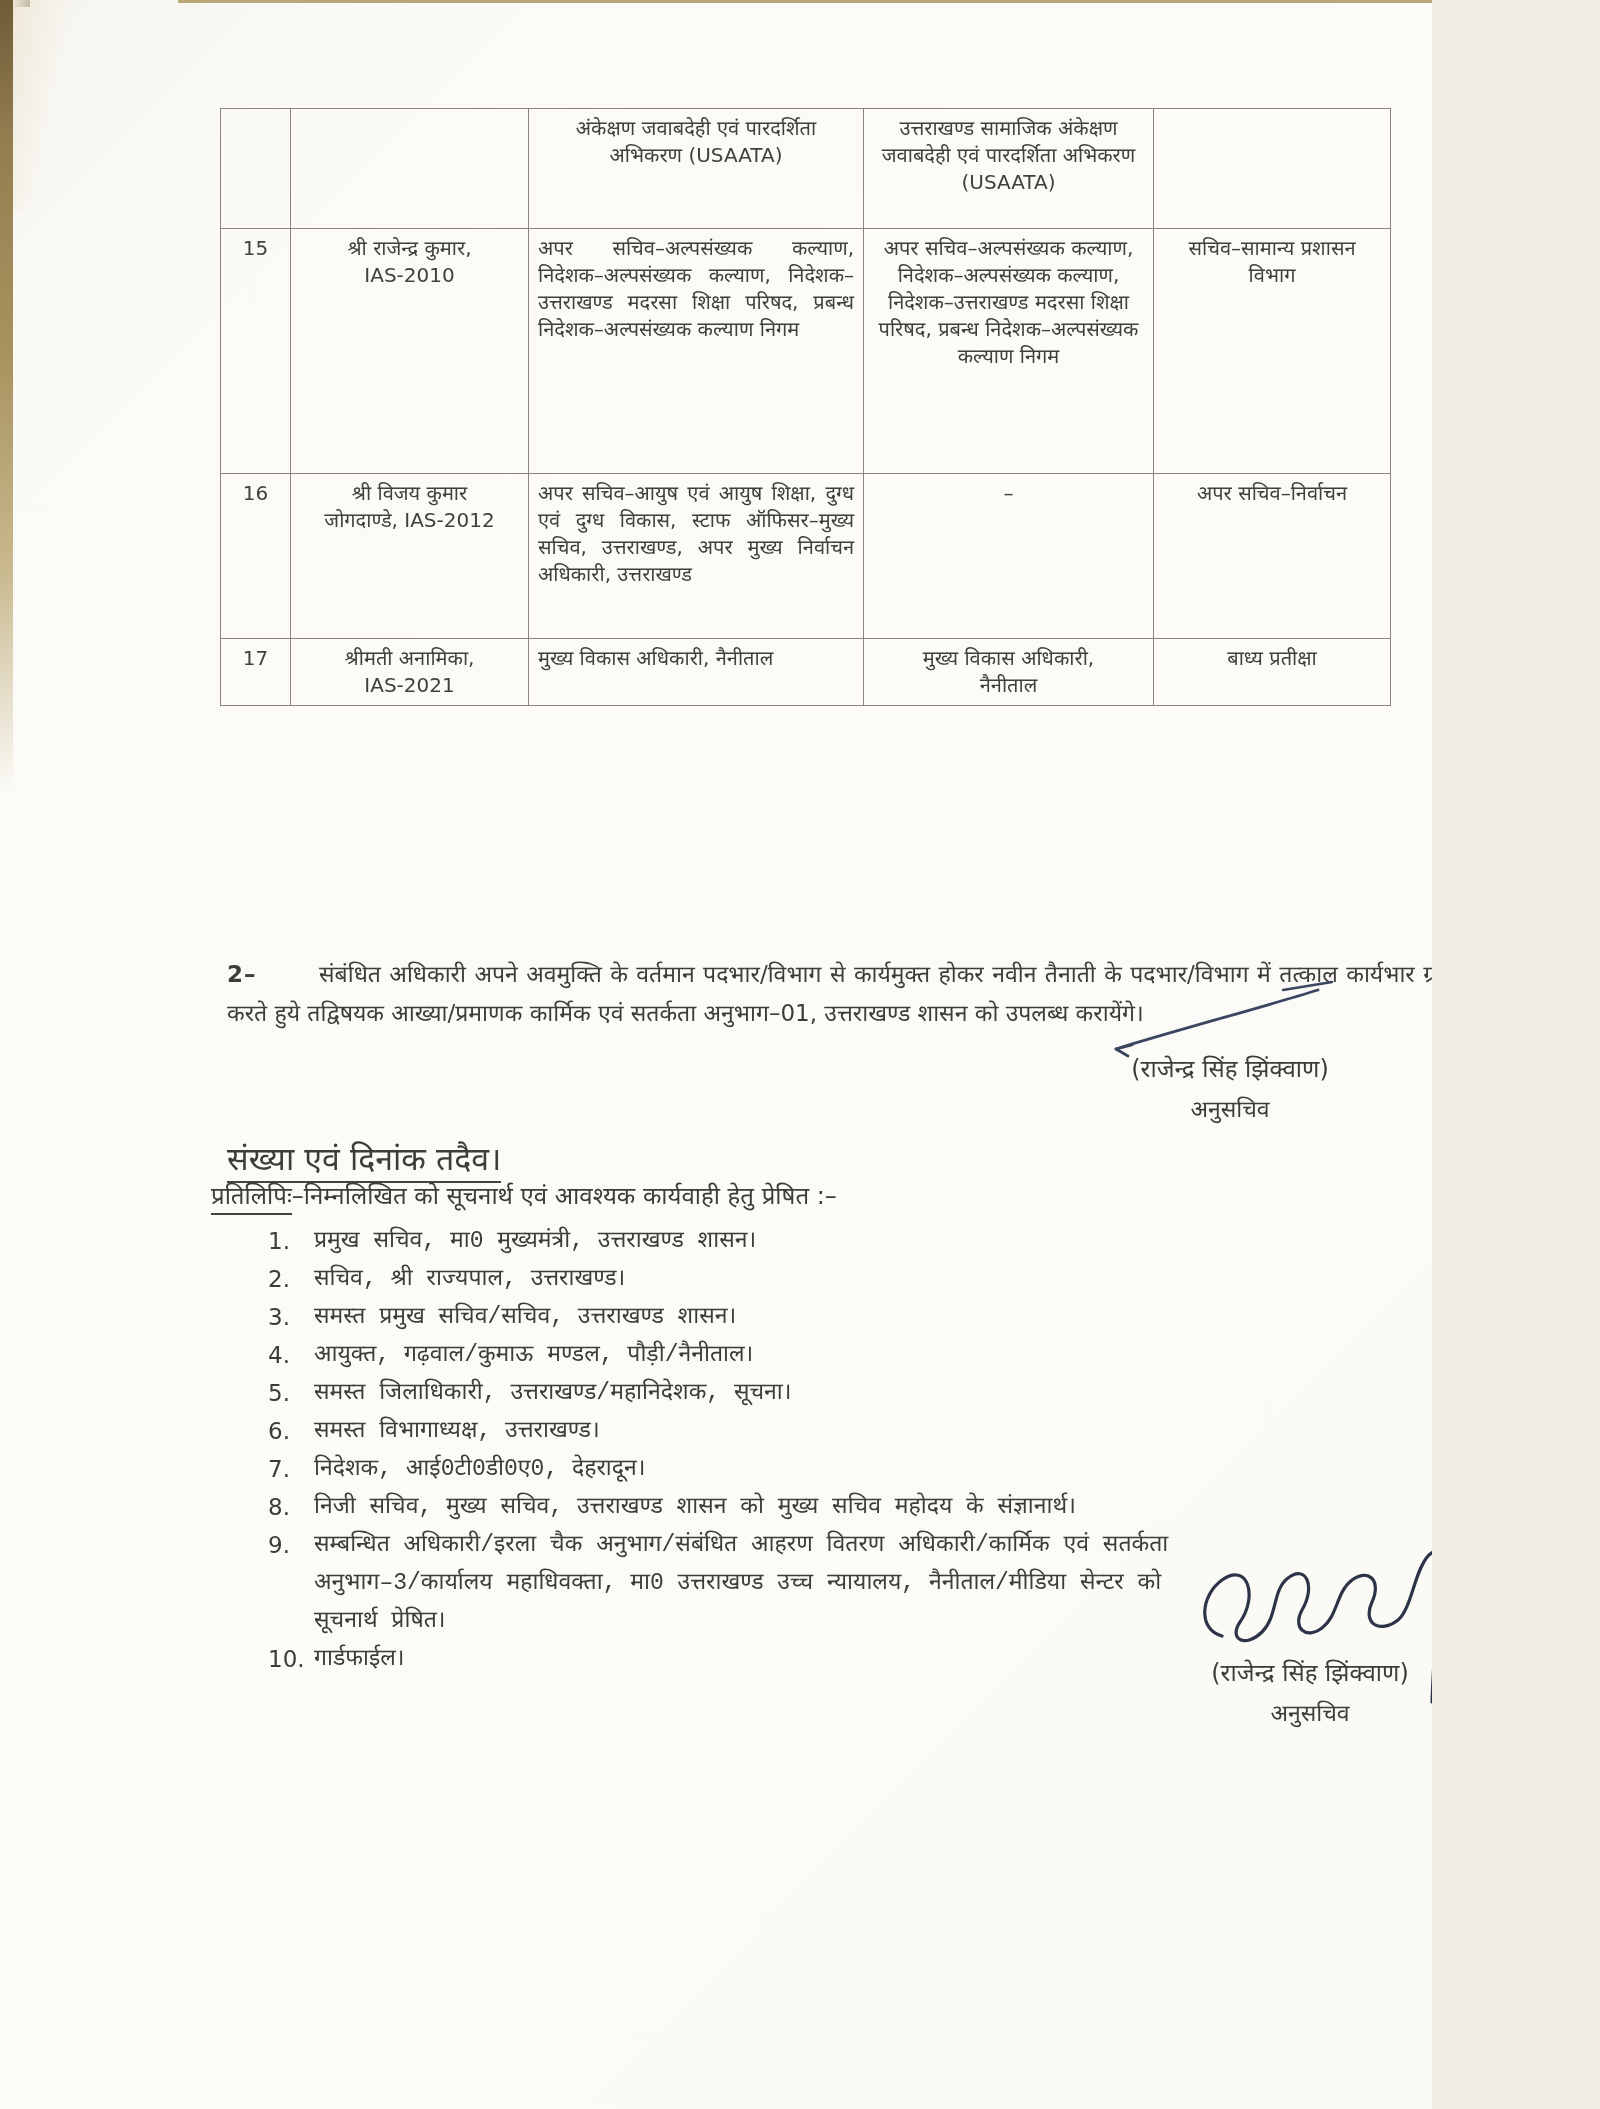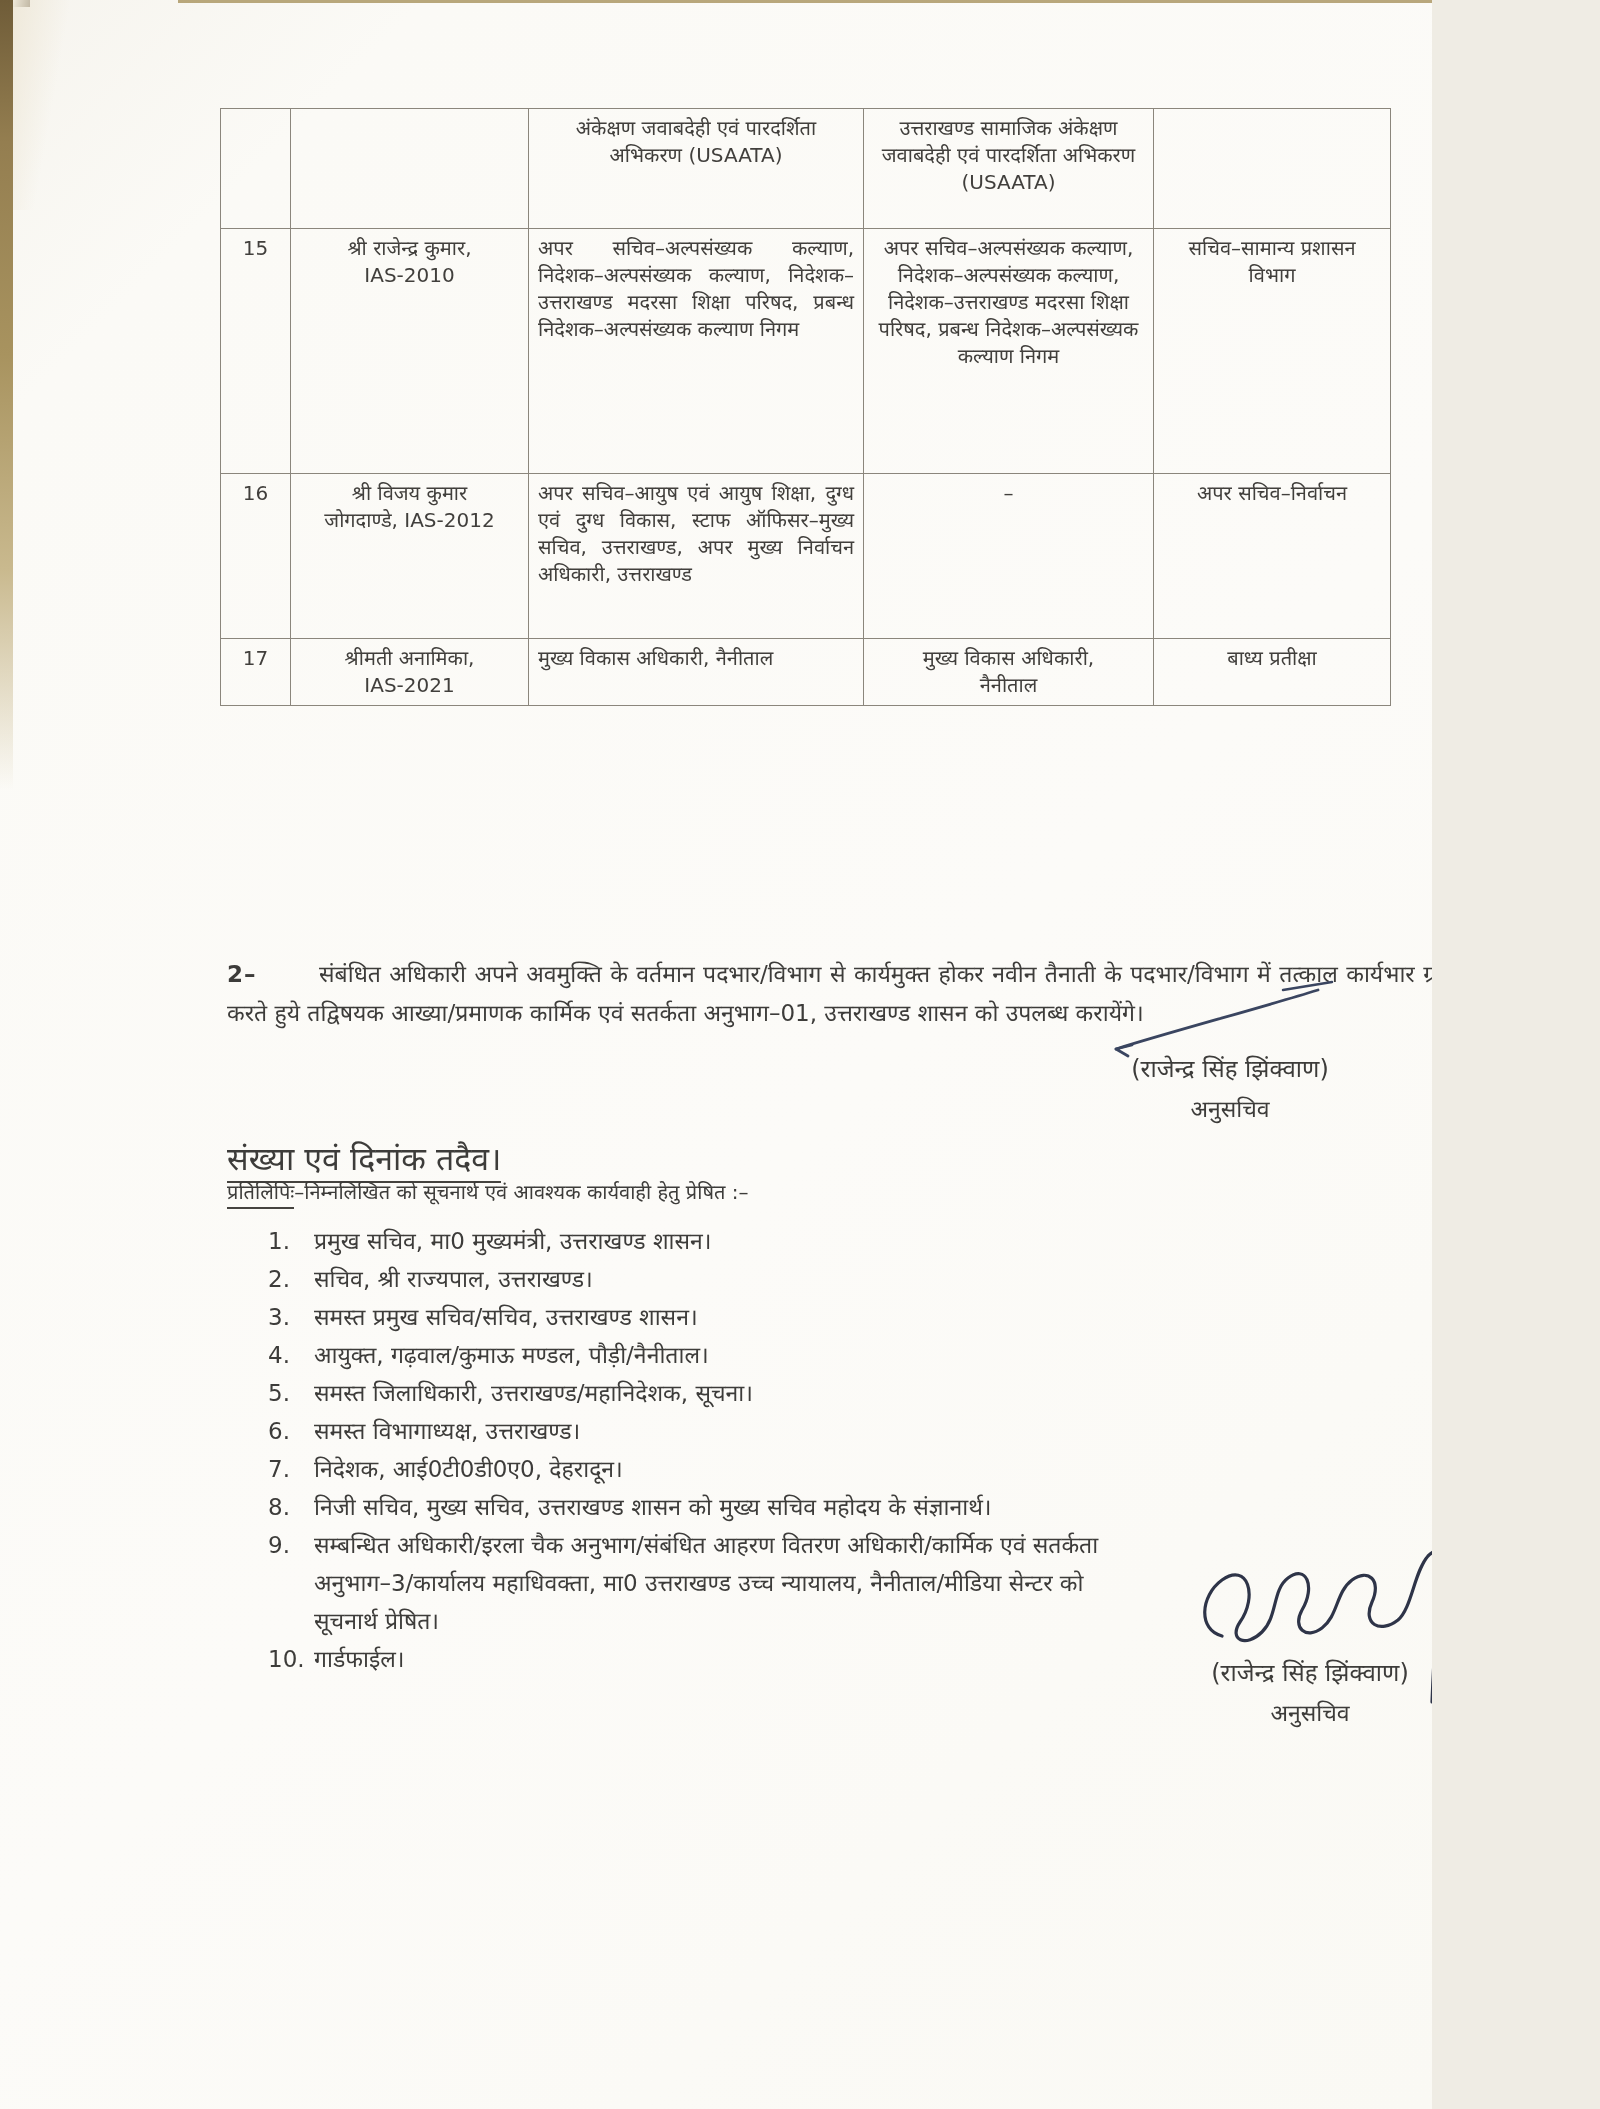--- a/index.html
+++ b/index.html
@@ -32,26 +32,26 @@
 
   
   .sign1{position:absolute;left:1075px;top:1054px;width:310px;text-align:center;font-size:24px;line-height:30px;}
   .sign1 .desig{margin-top:10px;font-size:23px;}
   .sign2{position:absolute;left:1125px;top:1658px;width:370px;text-align:center;font-size:24px;line-height:30px;}
   .sign2 .desig{margin-top:10px;font-size:23px;}
 
   
   .refline{position:absolute;left:227px;top:1136px;font-size:32px;}
   .refline span{border-bottom:2px solid #45433f;padding-bottom:3px;}
-  .copyhead{position:absolute;left:227px;top:1178px;font-size:20px;}
+  .copyhead{position:absolute;left:211px;top:1178px;font-size:24px;}
   .copyhead .u{border-bottom:2px solid #45433f;padding-bottom:3px;}
   .copylist{position:absolute;left:262px;top:1222px;width:1210px;font-size:23px;}
   .copy-item{display:flex;align-items:flex-start;line-height:38px;}
   .copy-no{width:46px;flex:0 0 46px;text-align:left;padding-left:6px;}
-  .copy-text{flex:1;white-space:pre-line;}
+  .copy-text{flex:1;white-space:pre-line;font-family:Liberation Mono, monospace;}
 
   svg.overlay{position:absolute;left:0;top:0;pointer-events:none;}
 </style>
 </head>
 <body>
 
 <div class="page">
 
   <div class="edge-corner"></div>
   <div class="edge-top"></div>

